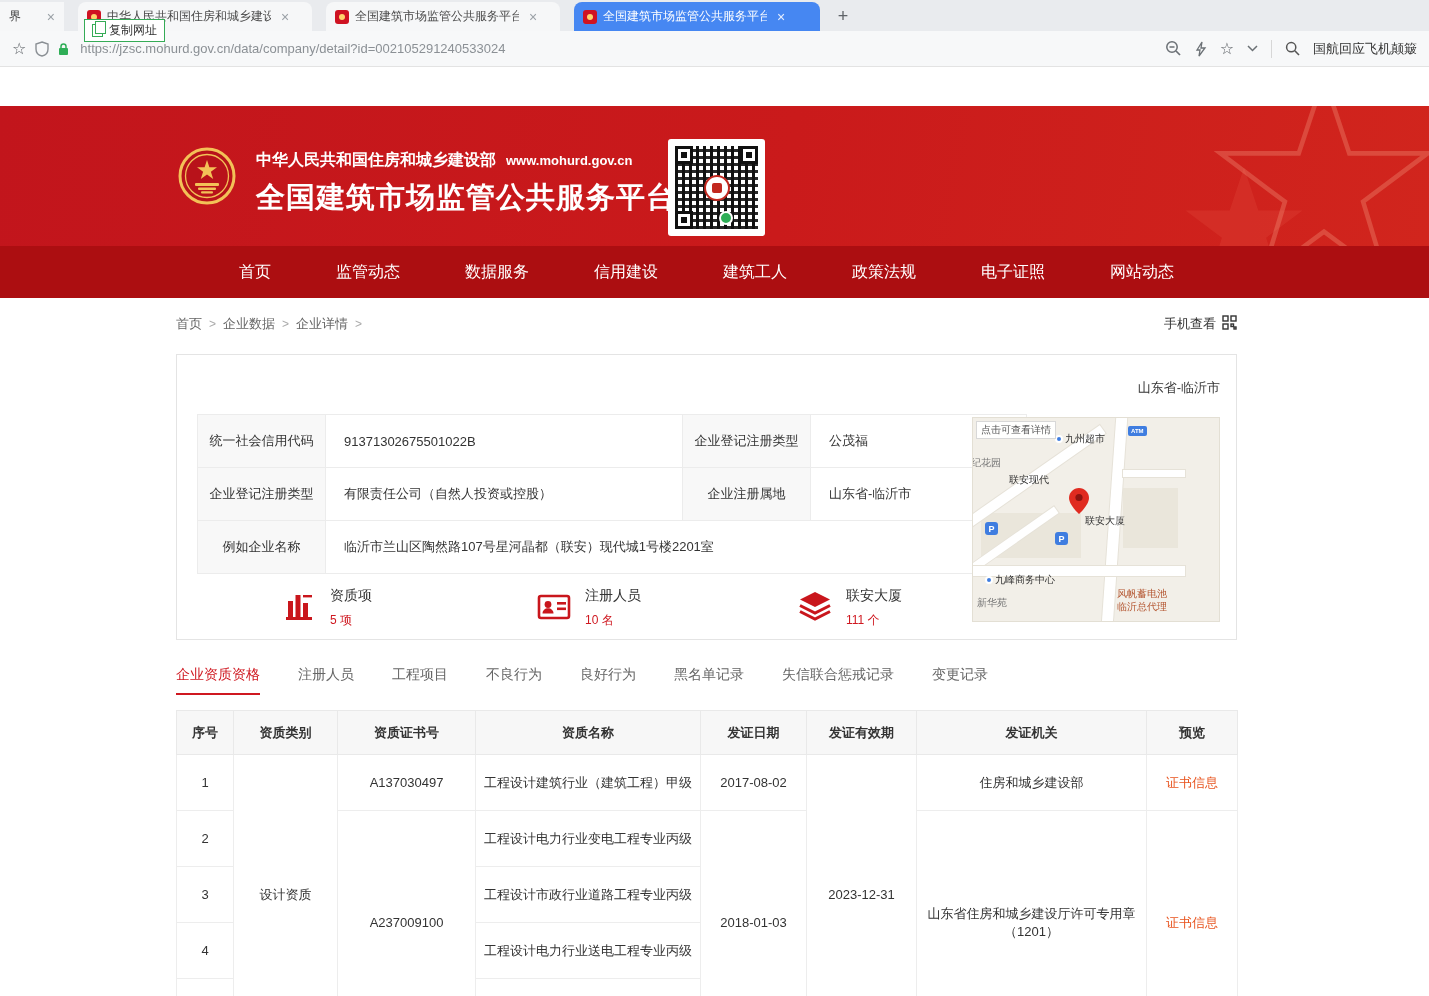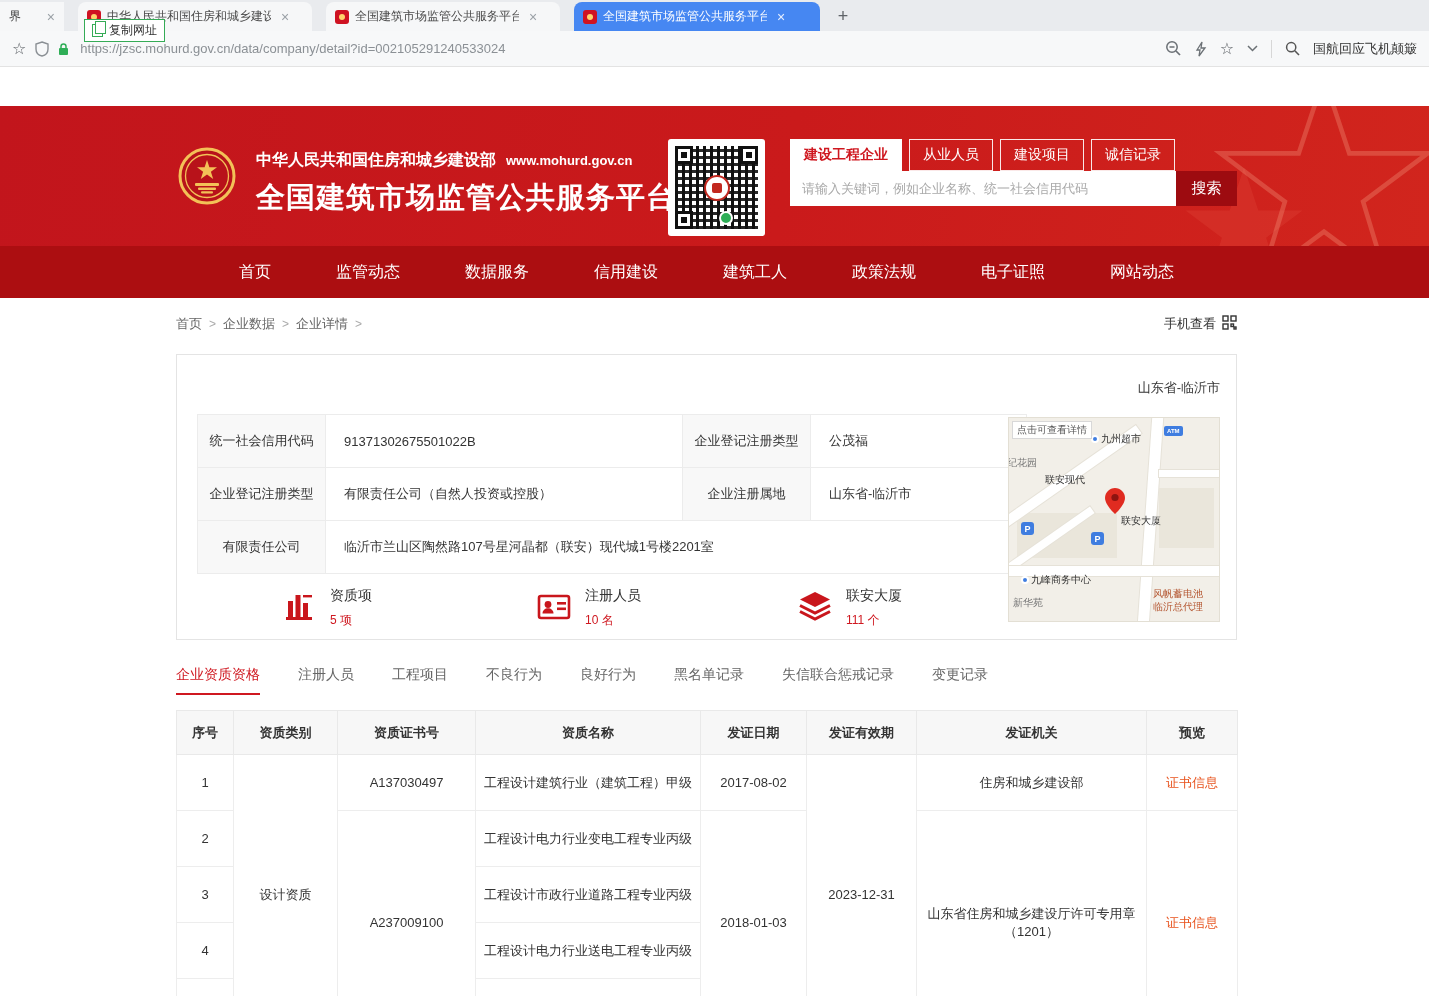--- a/index.html
+++ b/index.html
@@ -70,21 +70,21 @@
   .info-table{border-collapse:collapse;margin-top:17px;}
   .info-table td{border:1px solid #ececec;height:50px;font-size:13px;color:#333;}
   td.flabel{width:125px;background:#f8f8f8;text-align:center;}
   td.fvalue{padding-left:18px;}
   .w1{width:337px;} .w2{width:196px;}
   .stats{width:783px;display:flex;margin-top:13px;}
   .stat{flex:1;display:flex;align-items:center;justify-content:center;gap:13px;cursor:pointer;}
   .stat-label{font-size:14px;color:#333;}
   .stat-value{font-size:12px;color:#cf1820;margin-top:7px;}
   
-  .map{position:absolute;right:16px;top:62px;width:212px;height:205px;background:#f2efe8;overflow:hidden;border:1px solid #e3dfd4;box-sizing:border-box;cursor:pointer;}
+  .map{position:absolute;right:16px;top:62px;width:248px;height:205px;background:#f2efe8;overflow:hidden;border:1px solid #e3dfd4;box-sizing:border-box;cursor:pointer;}
   .road{position:absolute;background:#fff;box-shadow:0 0 0 1px #e6e2d8;}
   .blockA{position:absolute;background:#eae6db;}
   .map-chip{position:absolute;left:3px;top:3px;background:rgba(255,255,255,.95);border:1px solid #d8d8d8;font-size:10px;color:#555;padding:1px 4px;z-index:7;}
   .mlabel{position:absolute;font-size:10px;color:#333;white-space:nowrap;z-index:4;}
   .mlabel-dim{color:#777;}
   .mlabel-red{color:#b3542e;text-align:center;line-height:1.25;white-space:normal;width:70px;}
   .ppark{position:absolute;width:13px;height:13px;background:#3f7de0;border-radius:3px;color:#fff;font-size:9px;font-weight:bold;display:flex;align-items:center;justify-content:center;z-index:4;}
   .atm{position:absolute;background:#3f7de0;border-radius:2px;color:#fff;font-size:6px;font-weight:bold;padding:2px 3px;z-index:4;}
   .bluedot{display:inline-block;width:8px;height:8px;border-radius:50%;background:#3f7de0;border:2px solid #fff;vertical-align:middle;margin-right:2px;box-sizing:border-box;}
   .pin{position:absolute;z-index:6;}
@@ -204,32 +204,20 @@
     </div>
     <div class="qr-box">
       <div class="qr-pat">
         <span class="finder" style="left:0;top:0"></span>
         <span class="finder" style="right:0;top:0"></span>
         <span class="finder" style="left:0;bottom:0"></span>
         <span class="qr-center"></span>
         <span class="qr-green"></span>
       </div>
     </div>
-    <div class="search-area">
-      <div class="search-tabs">
-        <div class="stab stab-active">建设工程企业</div>
-        <div class="stab">从业人员</div>
-        <div class="stab">建设项目</div>
-        <div class="stab">诚信记录</div>
-      </div>
-      <div class="search-row">
-        <input class="search-input" placeholder="请输入关键词，例如企业名称、统一社会信用代码" style="">
-        <button class="search-btn">搜索</button>
-      </div>
-    </div>
   </div>
 </div>
 
 <div class="main-nav">
   <div class="nav-inner">
     <span class="nav-item">首页</span>
     <span class="nav-item">监管动态</span>
     <span class="nav-item">数据服务</span>
     <span class="nav-item">信用建设</span>
     <span class="nav-item">建筑工人</span>
@@ -273,21 +261,21 @@
         <td class="flabel">企业登记注册类型</td>
         <td class="fvalue w2">公茂福</td>
       </tr>
       <tr>
         <td class="flabel">企业登记注册类型</td>
         <td class="fvalue w1">有限责任公司（自然人投资或控股）</td>
         <td class="flabel">企业注册属地</td>
         <td class="fvalue w2">山东省-临沂市</td>
       </tr>
       <tr>
-        <td class="flabel">有限责任公司</td>
+        <td class="flabel">例如企业名称</td>
         <td class="fvalue" colspan="3">临沂市兰山区陶然路107号星河晶都（联安）现代城1号楼2201室</td>
       </tr>
     </tbody>
       </table>
     <div class="stats">
       <div class="stat">
         <span>
           <svg width="34" height="34" viewBox="0 0 34 34">
               <g fill="#c9161c">
                 <rect x="5" y="12" width="5" height="16"></rect>

